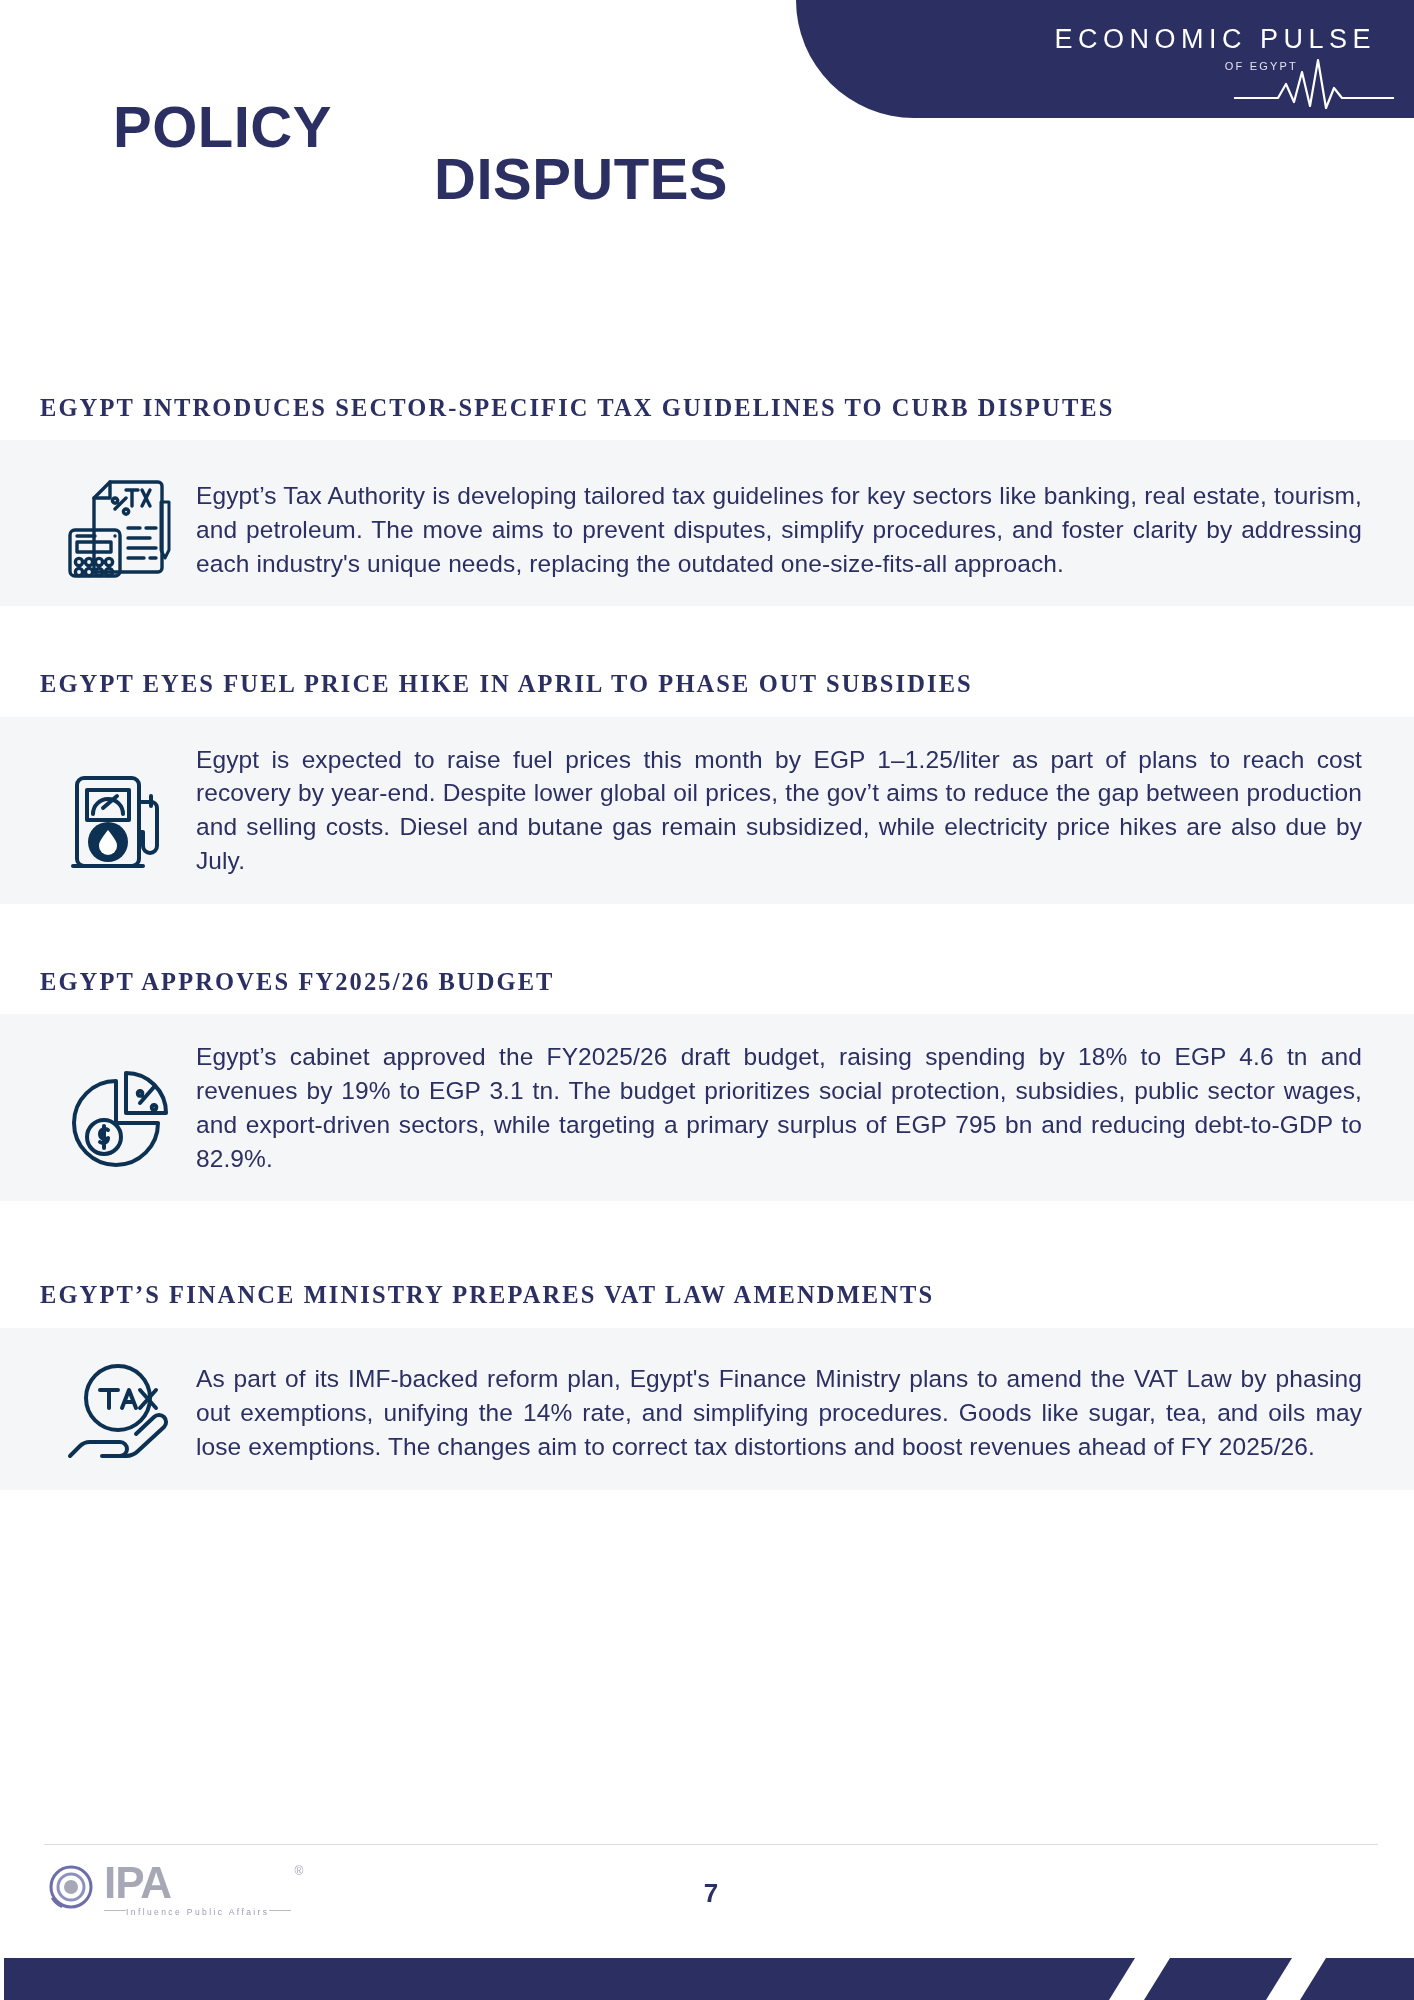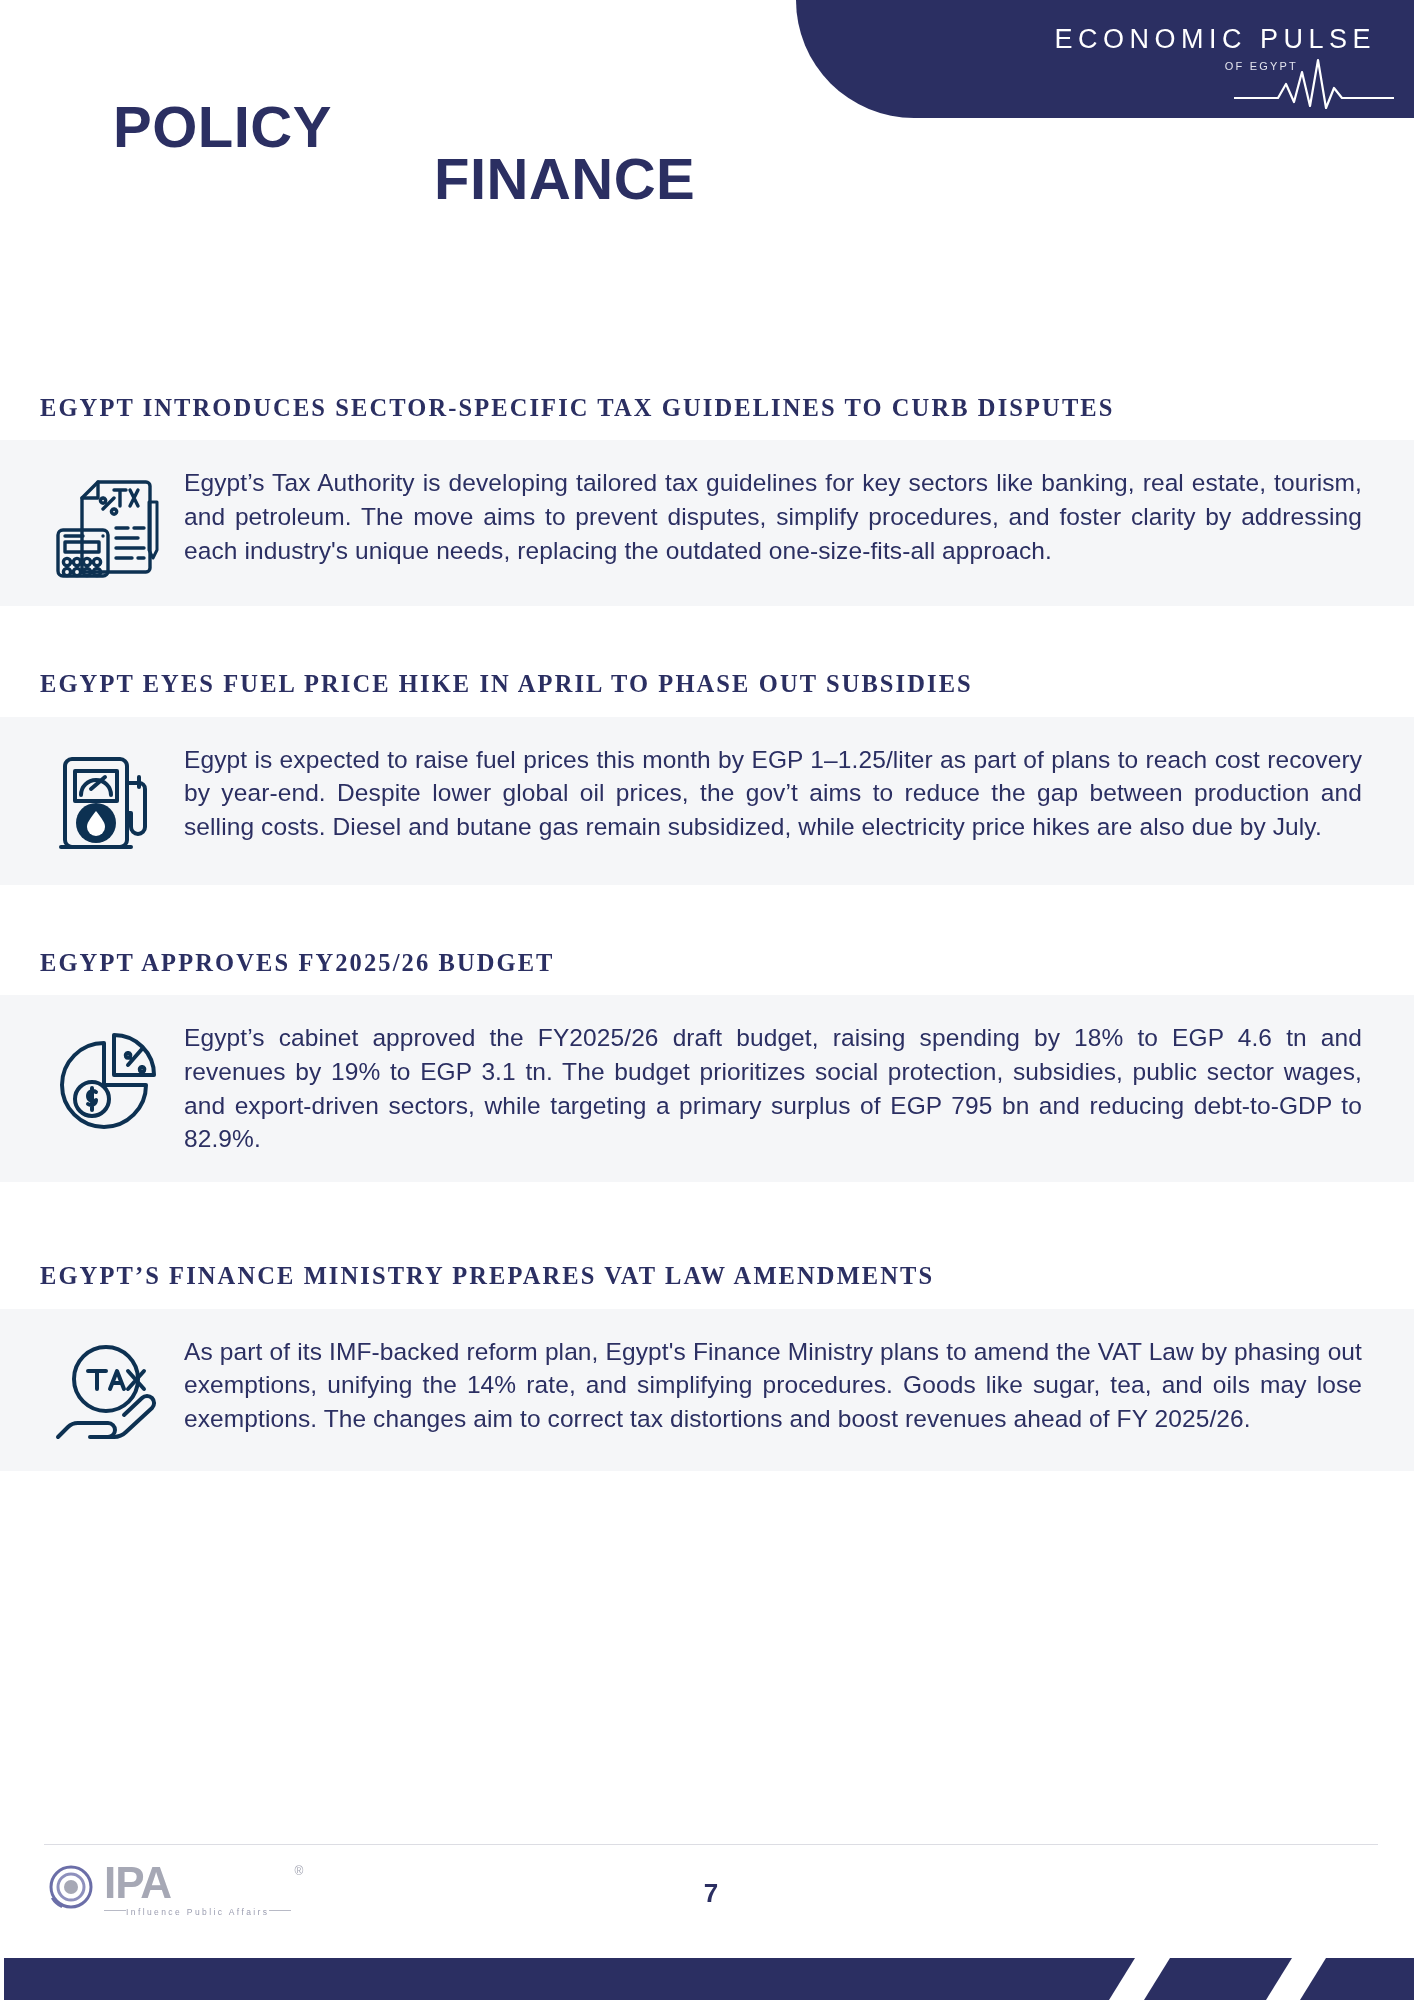--- a/index.html
+++ b/index.html
@@ -107,22 +107,22 @@
     font-size: 24.5px;
     color: #2b2f62;
     letter-spacing: 2.1px;
     line-height: 1.32;
     padding: 0 40px 0 40px;
   }
 
   .article-body-band {
     background: #f5f6f8;
     display: flex;
-    align-items: flex-start;
-    padding: 26px 44px 26px 32px;
+    align-items: flex-end;
+    padding: 26px 44px 26px 44px;
     margin-top: 16px;
   }
   .icon-cell {
     flex: 0 0 152px;
     display: flex;
     align-items: center;
     justify-content: center;
     padding-top: 6px;
   }
   .icon-cell svg { display: block; }
@@ -236,21 +236,21 @@
   <div class="header-brand">
     <div class="brand-main">ECONOMIC PULSE</div>
     <div class="brand-sub">OF EGYPT</div>
   </div>
   <svg class="pulse-line" viewBox="0 0 160 56">
     <polyline points="0,40 44,40 52,26 60,44 68,14 76,48 84,2 92,50 100,30 108,40 160,40" fill="none" stroke="#ffffff" stroke-width="2.2" stroke-linejoin="round" stroke-linecap="round"></polyline>
   </svg>
 
   <div class="title-block">
     <div class="title-line1">POLICY</div>
-    <div class="title-line2">FINANCE</div>
+    <div class="title-line2">DISPUTES</div>
   </div>
 
   <div class="articles">
 
     <div class="article">
       <div class="article-heading">EGYPT INTRODUCES SECTOR-SPECIFIC TAX GUIDELINES TO CURB DISPUTES</div>
       <div class="article-body-band">
         <div class="icon-cell">
           <svg width="112" height="108" viewBox="0 0 112 108">
             <g fill="none" stroke="#0d3152" stroke-width="3.4" stroke-linejoin="round" stroke-linecap="round">

